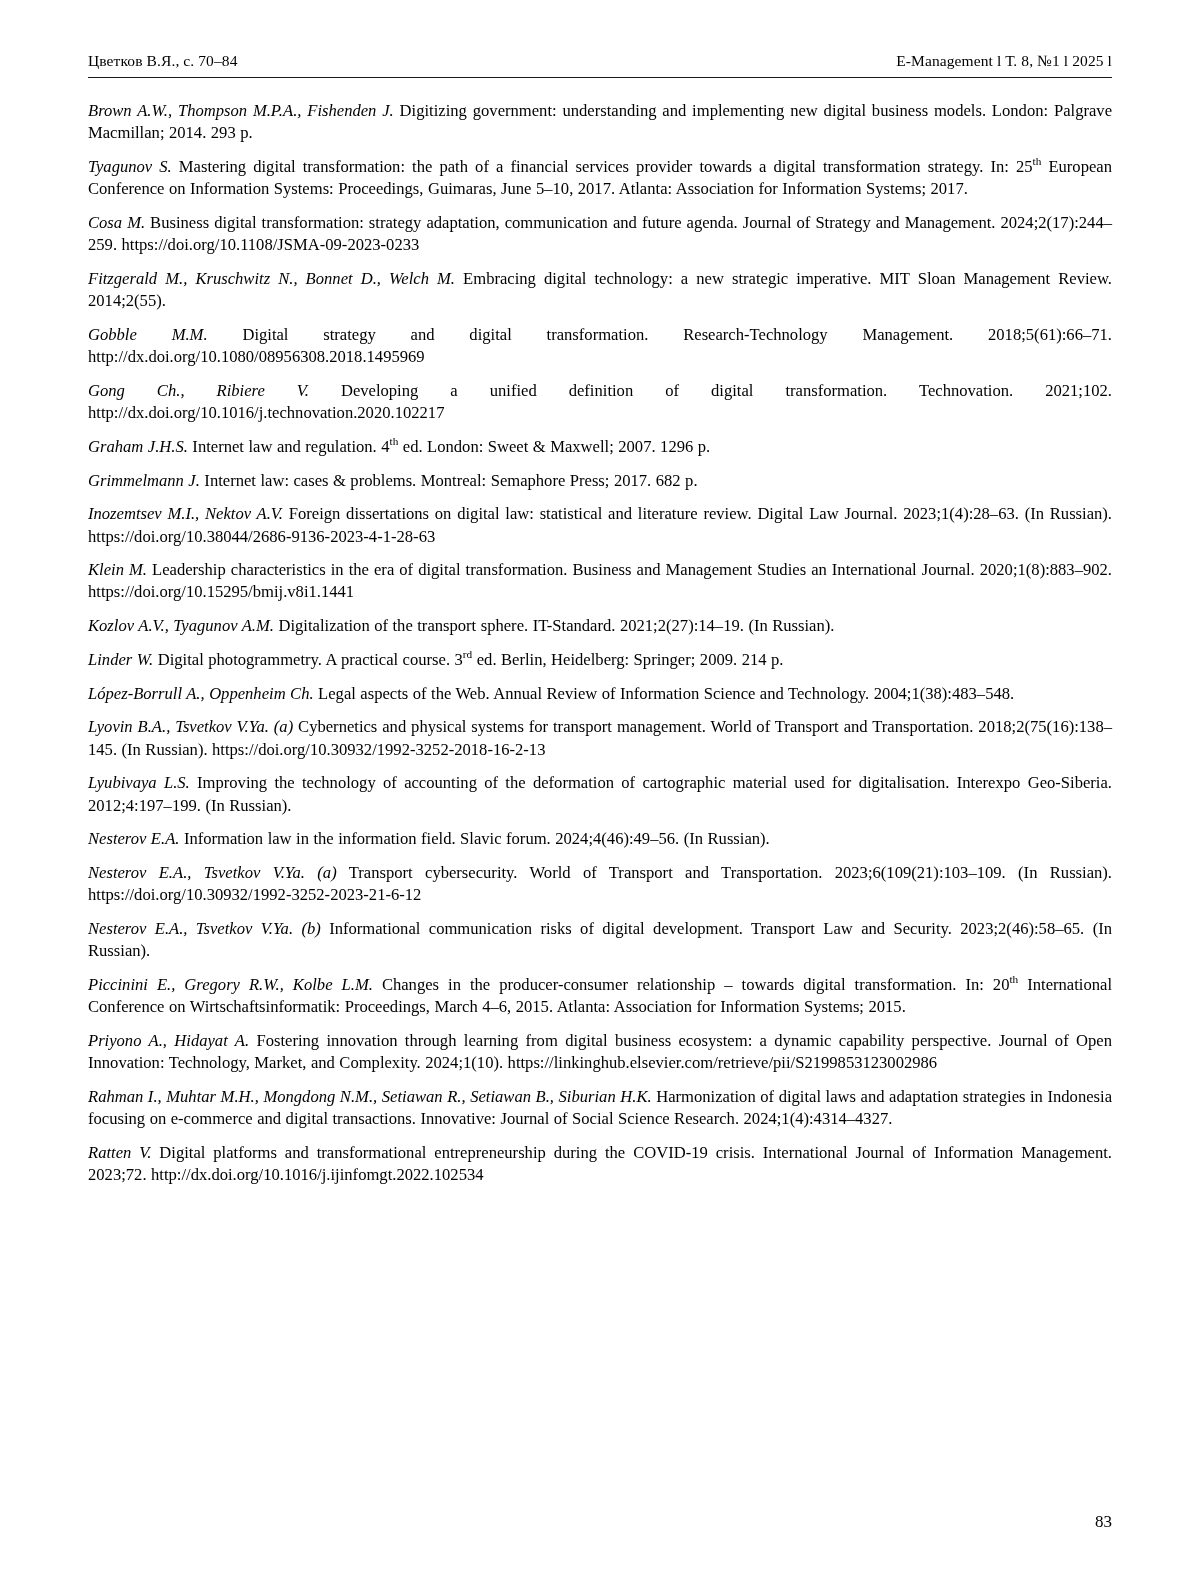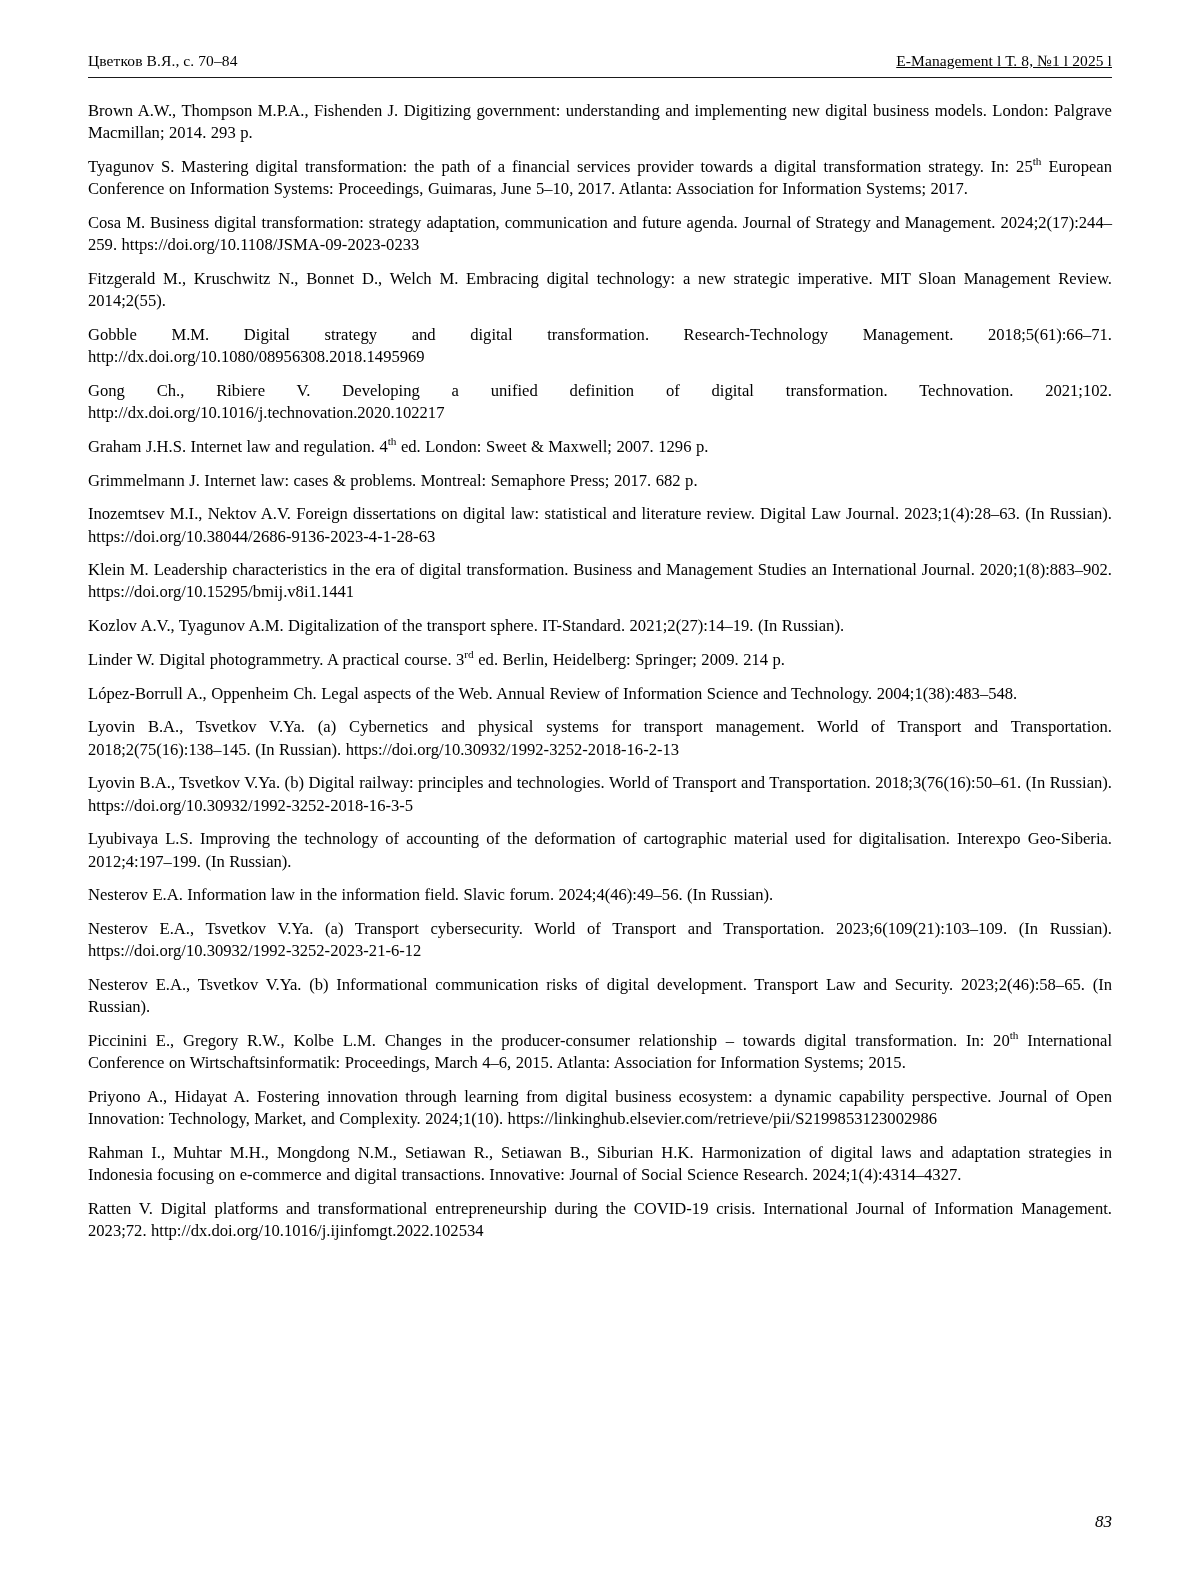--- a/index.html
+++ b/index.html
@@ -30,47 +30,46 @@
     letter-spacing: 0.1px;
     padding-bottom: 7px;
     border-bottom: 1.1px solid #1a1a1a;
     margin-bottom: 22px;
   }
   .running-head .left {
     white-space: nowrap;
   }
   .running-head .right {
     white-space: nowrap;
-    text-decoration: underline;
   }
   .reference-list {
     display: block;
   }
   .ref {
     font-size: 16.6px;
     line-height: 1.34;
     text-align: justify;
     text-justify: inter-word;
     margin: 0 0 11.5px 0;
     hyphens: manual;
     word-spacing: 0.02em;
   }
   .ref .au {
+    font-style: italic;
   }
   .ref sup {
     font-size: 0.68em;
     vertical-align: super;
     line-height: 0;
   }
   .page-number {
     position: absolute;
     right: 88px;
     bottom: 50px;
     font-size: 17px;
-    font-style: italic;
   }
 </style>
 </head>
 <body>
 
 <div class="page">
 
   <div class="running-head">
     <span class="left">Цветков В.Я., с. 70–84</span>
     <span class="right">E-Management  l  Т. 8, №1  l  2025  l</span>
@@ -84,21 +83,20 @@
       <p class="ref"><span class="au">Gobble M.M.</span><span> Digital strategy and digital transformation. Research-Technology Management. 2018;5(61):66–71. http://dx.doi.org/10.1080/08956308.2018.1495969</span></p>
       <p class="ref"><span class="au">Gong Ch., Ribiere V.</span><span> Developing a unified definition of digital transformation. Technovation. 2021;102. http://dx.doi.org/10.1016/j.technovation.2020.102217</span></p>
       <p class="ref"><span class="au">Graham J.H.S.</span><span> Internet law and regulation. 4</span><sup>th</sup><span> ed. London: Sweet &amp; Maxwell; 2007. 1296 p.</span></p>
       <p class="ref"><span class="au">Grimmelmann J.</span><span> Internet law: cases &amp; problems. Montreal: Semaphore Press; 2017. 682 p.</span></p>
       <p class="ref"><span class="au">Inozemtsev M.I., Nektov A.V.</span><span> Foreign dissertations on digital law: statistical and literature review. Digital Law Journal. 2023;1(4):28–63. (In Russian). https://doi.org/10.38044/2686-9136-2023-4-1-28-63</span></p>
       <p class="ref"><span class="au">Klein M.</span><span> Leadership characteristics in the era of digital transformation. Business and Management Studies an International Journal. 2020;1(8):883–902. https://doi.org/10.15295/bmij.v8i1.1441</span></p>
       <p class="ref"><span class="au">Kozlov A.V., Tyagunov A.M.</span><span> Digitalization of the transport sphere. IT-Standard. 2021;2(27):14–19. (In Russian).</span></p>
       <p class="ref"><span class="au">Linder W.</span><span> Digital photogrammetry. A practical course. 3</span><sup>rd</sup><span> ed. Berlin, Heidelberg: Springer; 2009. 214 p.</span></p>
       <p class="ref"><span class="au">López-Borrull A., Oppenheim Ch.</span><span> Legal aspects of the Web. Annual Review of Information Science and Technology. 2004;1(38):483–548.</span></p>
       <p class="ref"><span class="au">Lyovin B.A., Tsvetkov V.Ya. (a)</span><span> Cybernetics and physical systems for transport management. World of Transport and Transportation. 2018;2(75(16):138–145. (In Russian). https://doi.org/10.30932/1992-3252-2018-16-2-13</span></p>
-      <p class="ref"><span class="au">Lyovin B.A., Tsvetkov V.Ya. (b)</span><span> Digital railway: principles and technologies. World of Transport and Transportation. 2018;3(76(16):50–61. (In Russian). https://doi.org/10.30932/1992-3252-2018-16-3-5</span></p>
       <p class="ref"><span class="au">Lyubivaya L.S.</span><span> Improving the technology of accounting of the deformation of cartographic material used for digitalisation. Interexpo Geo-Siberia. 2012;4:197–199. (In Russian).</span></p>
       <p class="ref"><span class="au">Nesterov E.A.</span><span> Information law in the information field. Slavic forum. 2024;4(46):49–56. (In Russian).</span></p>
       <p class="ref"><span class="au">Nesterov E.A., Tsvetkov V.Ya. (a)</span><span> Transport cybersecurity. World of Transport and Transportation. 2023;6(109(21):103–109. (In Russian). https://doi.org/10.30932/1992-3252-2023-21-6-12</span></p>
       <p class="ref"><span class="au">Nesterov E.A., Tsvetkov V.Ya. (b)</span><span> Informational communication risks of digital development. Transport Law and Security. 2023;2(46):58–65. (In Russian).</span></p>
       <p class="ref"><span class="au">Piccinini E., Gregory R.W., Kolbe L.M.</span><span> Changes in the producer-consumer relationship – towards digital transformation. In: 20</span><sup>th</sup><span> International Conference on Wirtschaftsinformatik: Proceedings, March 4–6, 2015. Atlanta: Association for Information Systems; 2015.</span></p>
       <p class="ref"><span class="au">Priyono A., Hidayat A.</span><span> Fostering innovation through learning from digital business ecosystem: a dynamic capability perspective. Journal of Open Innovation: Technology, Market, and Complexity. 2024;1(10). https://linkinghub.elsevier.com/retrieve/pii/S2199853123002986</span></p>
       <p class="ref"><span class="au">Rahman I., Muhtar M.H., Mongdong N.M., Setiawan R., Setiawan B., Siburian H.K.</span><span> Harmonization of digital laws and adaptation strategies in Indonesia focusing on e-commerce and digital transactions. Innovative: Journal of Social Science Research. 2024;1(4):4314–4327.</span></p>
       <p class="ref"><span class="au">Ratten V.</span><span> Digital platforms and transformational entrepreneurship during the COVID-19 crisis. International Journal of Information Management. 2023;72. http://dx.doi.org/10.1016/j.ijinfomgt.2022.102534</span></p>
     </div>
 

